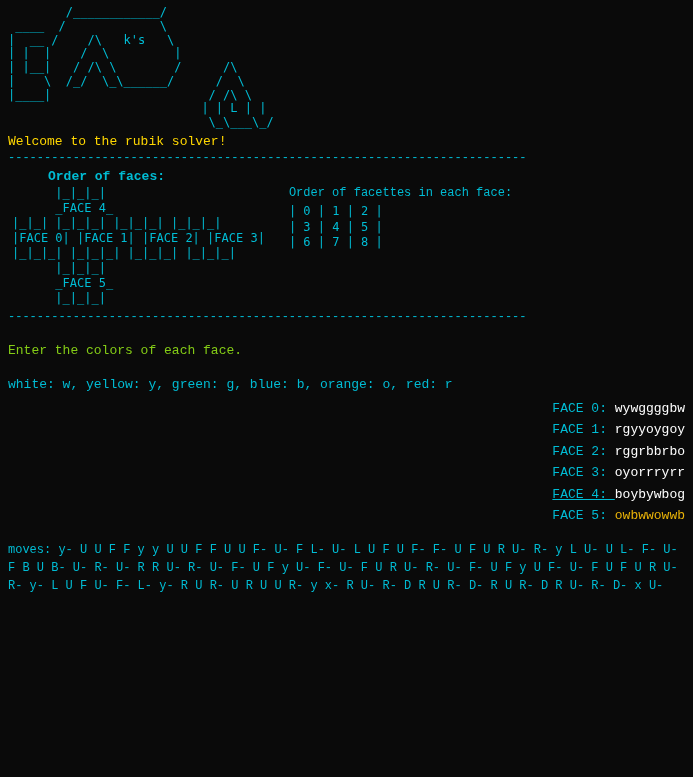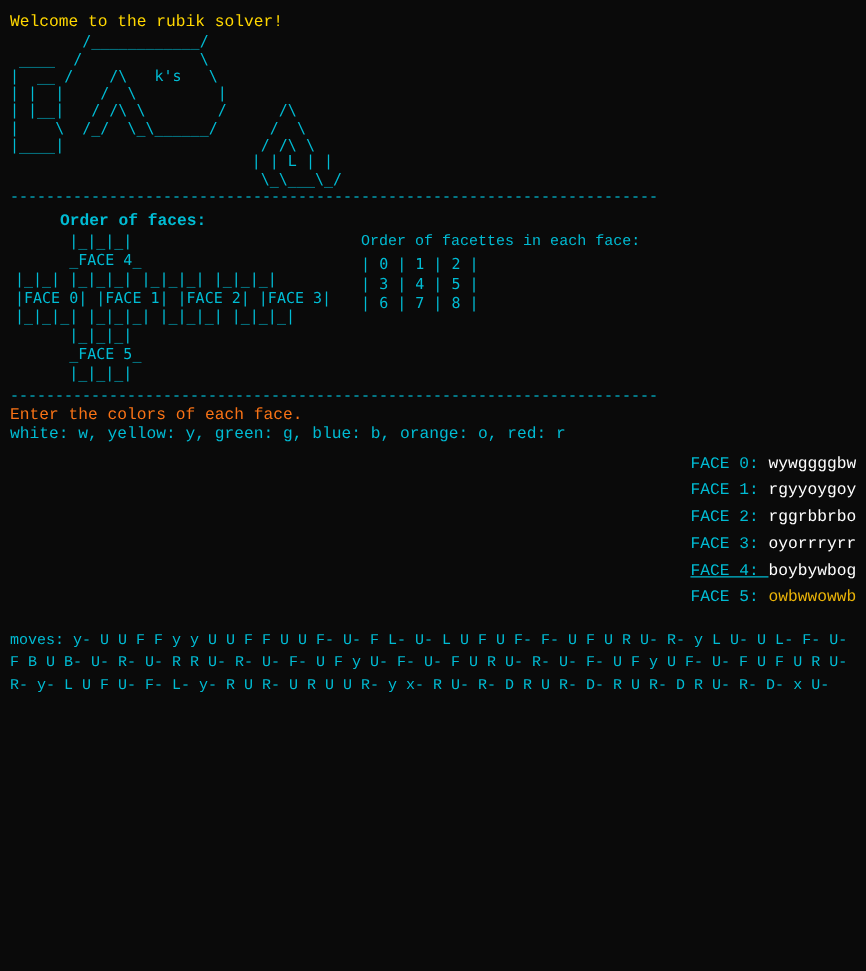--- a/index.html
+++ b/index.html
@@ -21,36 +21,36 @@
 </head>
 <body>
 
 <style>
   body { overflow: hidden; }
   #clean-render { display: block; }
 </style>
 
 <div id="clean-render" style="background:#0a0a0a; color:#00bcd4; font-family:'Courier New',Courier,monospace; font-size:13px; width:693px; min-height:777px; padding:6px 8px; position:fixed; top:0; left:0;">
 
-  <div style="color:#ffd700; font-size:13px; margin:4px 0 2px 0;">Welcome to the rubik solver!</div>
-
   <div style="display:flex; align-items:flex-start;">
     <pre style="color:#00bcd4; font-size:12px; line-height:1.15; white-space:pre; margin:0;">        /____________/
  ____  /             \
 |  __ /    /\   k's   \
 | |  |    /  \         |
 | |__|   / /\ \        /
 |    \  /_/  \_\______/
 |____|</pre>
     <pre style="color:#00bcd4; font-size:12px; line-height:1.15; white-space:pre; margin:0; margin-left:20px; margin-top:55px;">   /\
   /  \
  / /\ \
 | | L | |
  \_\___\_/</pre>
   </div>
+
+  <div style="color:#ffd700; font-size:13px; margin:4px 0 2px 0;">Welcome to the rubik solver!</div>
 
   <div style="color:#00bcd4; font-size:12px; white-space:nowrap; overflow:hidden;">------------------------------------------------------------------------</div>
 
   <div style="margin:4px 0 2px 40px; color:#00bcd4;font-weight:bold;">Order of faces:</div>
 
   <div style="display:flex; align-items:flex-start;">
     <pre style="color:#00bcd4; font-size:12px; line-height:1.25; white-space:pre; margin:0 0 0 4px;">      |_|_|_|
       _FACE 4_
 |_|_| |_|_|_| |_|_|_| |_|_|_|
 |FACE 0| |FACE 1| |FACE 2| |FACE 3|
@@ -62,21 +62,21 @@
     <div style="margin-left:24px;">
       <div style="color:#00bcd4; font-size:12px; margin-bottom:4px;">Order of facettes in each face:</div>
       <pre style="color:#00bcd4; font-size:12px; line-height:1.3; white-space:pre; margin:0;">| 0 | 1 | 2 |
 | 3 | 4 | 5 |
 | 6 | 7 | 8 |</pre>
     </div>
   </div>
 
   <div style="color:#00bcd4; font-size:12px; white-space:nowrap; overflow:hidden; margin-top:4px;">------------------------------------------------------------------------</div>
 
-  <div style="color:#f97316; font-size:13px; margin:0 0;">Enter the colors of each face.</div>
+  <div style="color:#84cc16; font-size:13px; margin:19px 0;">Enter the colors of each face.</div>
   <div style="color:#00bcd4; font-size:13px; margin-bottom:6px;">white: w, yellow: y, green: g, blue: b, orange: o, red: r</div>
 
   <div style="font-size:13px; line-height:1.65;text-align:right;">
     <div><span style="color:#00bcd4;">FACE 0: </span><span style="color:#ffffff;">wywggggbw</span></div>
     <div><span style="color:#00bcd4;">FACE 1: </span><span style="color:#ffffff;">rgyyoygoy</span></div>
     <div><span style="color:#00bcd4;">FACE 2: </span><span style="color:#ffffff;">rggrbbrbo</span></div>
     <div><span style="color:#00bcd4;">FACE 3: </span><span style="color:#ffffff;">oyorrryrr</span></div>
     <div><span style="color:#00bcd4;text-decoration:underline;">FACE 4: </span><span style="color:#ffffff;">boybywbog</span></div>
     <div><span style="color:#00bcd4;">FACE 5: </span><span style="color:#eab308;">owbwwowwb</span></div>
   </div>

